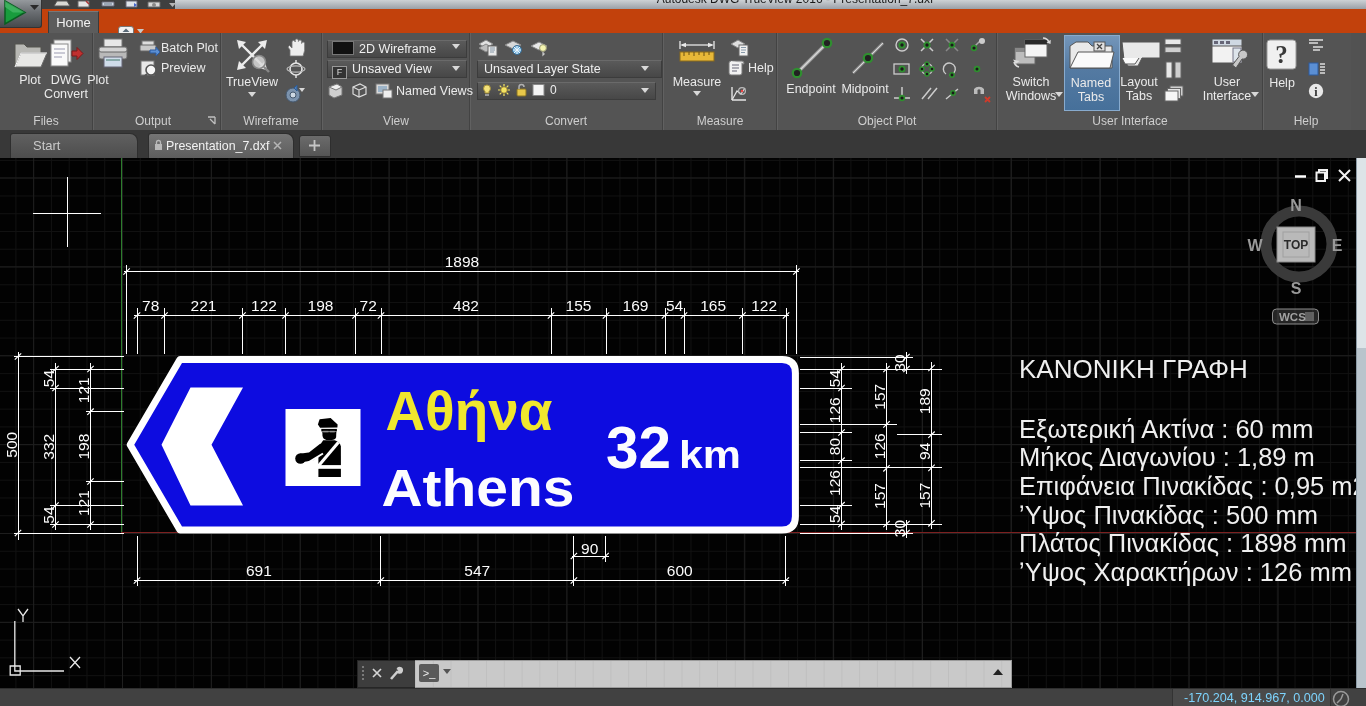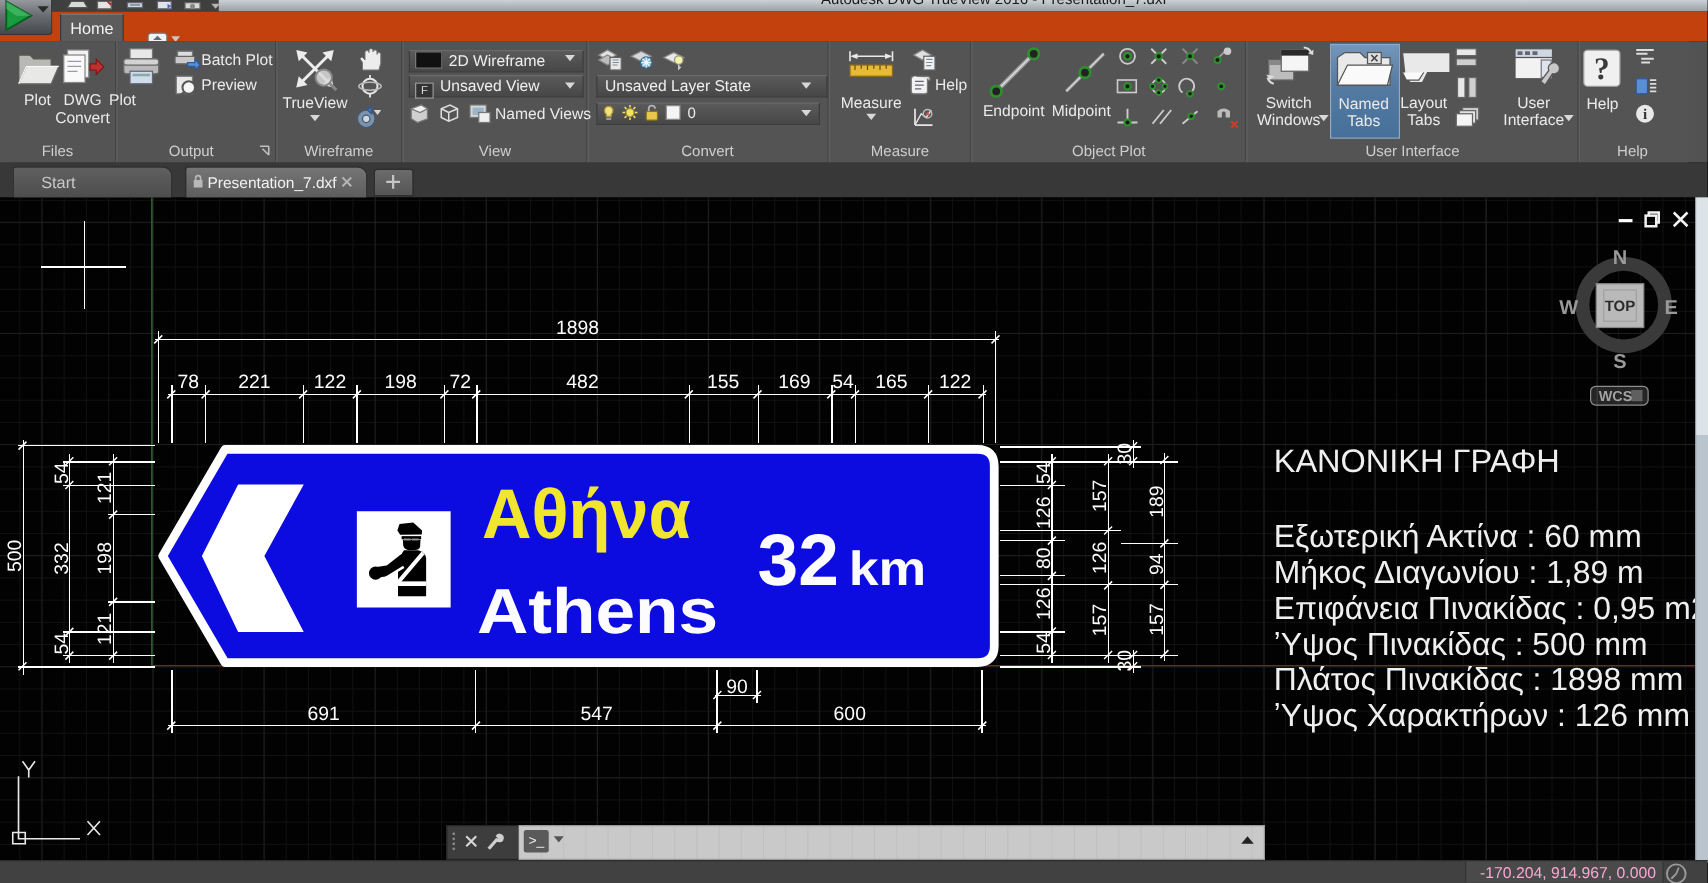--- a/index.html
+++ b/index.html
@@ -502,17 +502,17 @@
   <div class="ab" style="left:28px;top:8px;width:0;height:0;border-left:4px solid transparent;border-right:4px solid transparent;border-top:5px solid #555"></div>
   <div class="ab" style="left:578px;top:8px;width:0;height:0;border-left:5px solid transparent;border-right:5px solid transparent;border-bottom:6px solid #222"></div>
  </div>
 </div>
 <div class="ab" id="vsb">
       <div class="ab" style="left:0;top:0;width:10px;height:190px;background:#dde4e8"></div>
     </div>
 </div>
 <div class="ab" id="status">
  <div class="ab" style="left:1172px;top:0;width:157px;height:17px;background:#4a4a4a;border-left:1px solid #333;border-right:1px solid #333"></div>
- <div class="ab" style="left:1184px;top:2px;white-space:nowrap;color:#f9a8d4;font-size:12.6px">-170.204, 914.967, 0.000</div>
+ <div class="ab" style="left:1184px;top:2px;white-space:nowrap;color:#7dd3fc;font-size:12.6px">-170.204, 914.967, 0.000</div>
  <svg class="ab" width="20" height="18" style="left:1331px;top:1px">
       <circle cx="10" cy="9" r="7.5" fill="none" stroke="#9a9a9a" stroke-width="1.5"></circle>
       <path d="M10,9 l-4,4 M10,9 l2,-5" stroke="#9a9a9a" stroke-width="1.5"></path>
     </svg>
 </div>
 </body></html>

